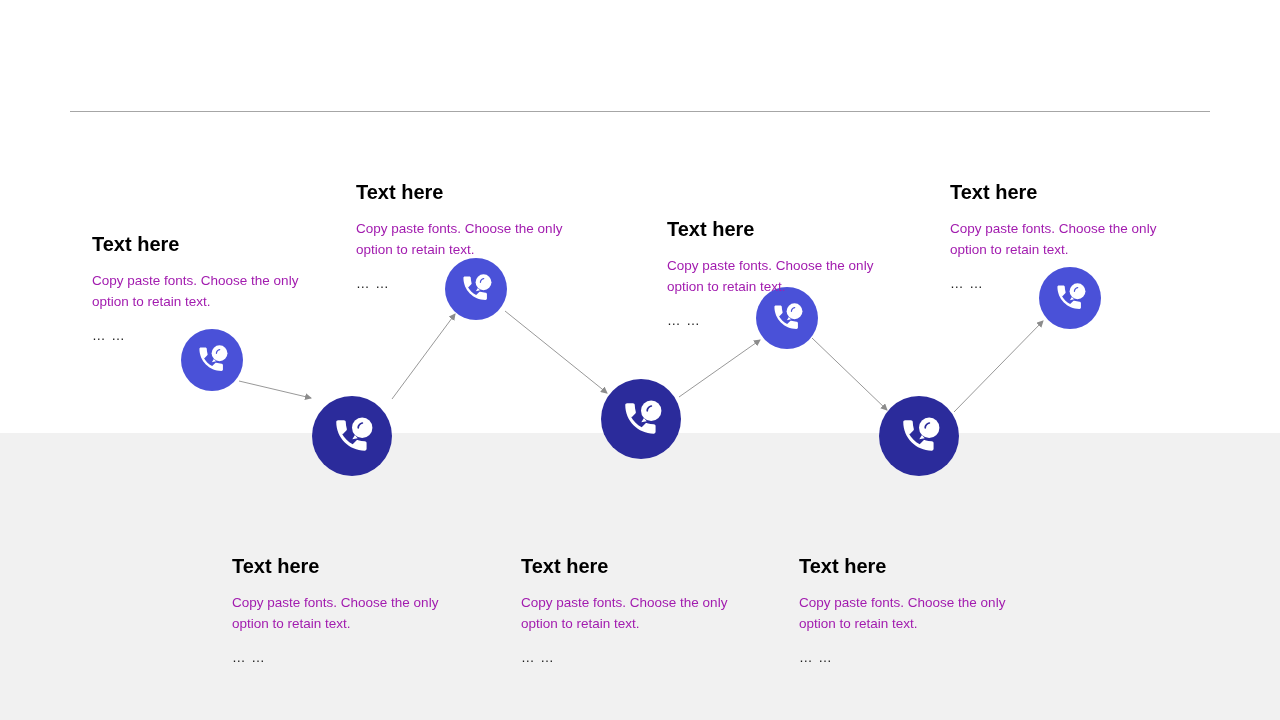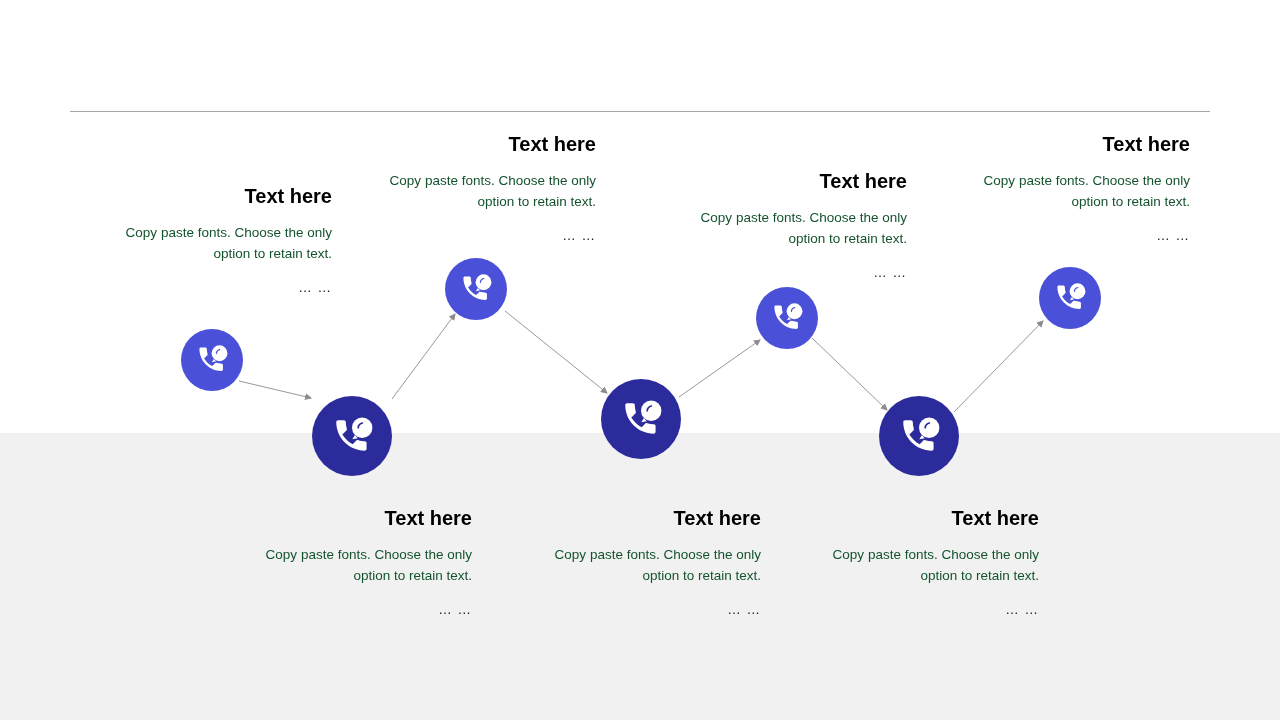--- a/index.html
+++ b/index.html
@@ -67,35 +67,36 @@
   .node.large {
     background: #2b2b9b;
   }
   .node svg {
     display: block;
   }
 
   
   .textblock {
     position: absolute;
-    text-align: right;
+    text-align: left;
     color: #000000;
+    margin-top: 48px;
   }
   .tb-title {
     font-size: 20px;
     font-weight: bold;
     line-height: 1.25;
     margin: 0 0 14px 0;
     color: #000000;
   }
   .tb-body {
     font-size: 13.5px;
     line-height: 1.52;
     margin: 0;
-    color: #14532d;
+    color: #a21caf;
   }
   .tb-dots {
     font-size: 13.5px;
     line-height: 1.52;
     margin: 14px 0 0 0;
     color: #1a1a1a;
     letter-spacing: 1px;
   }
 </style>
 </head>

